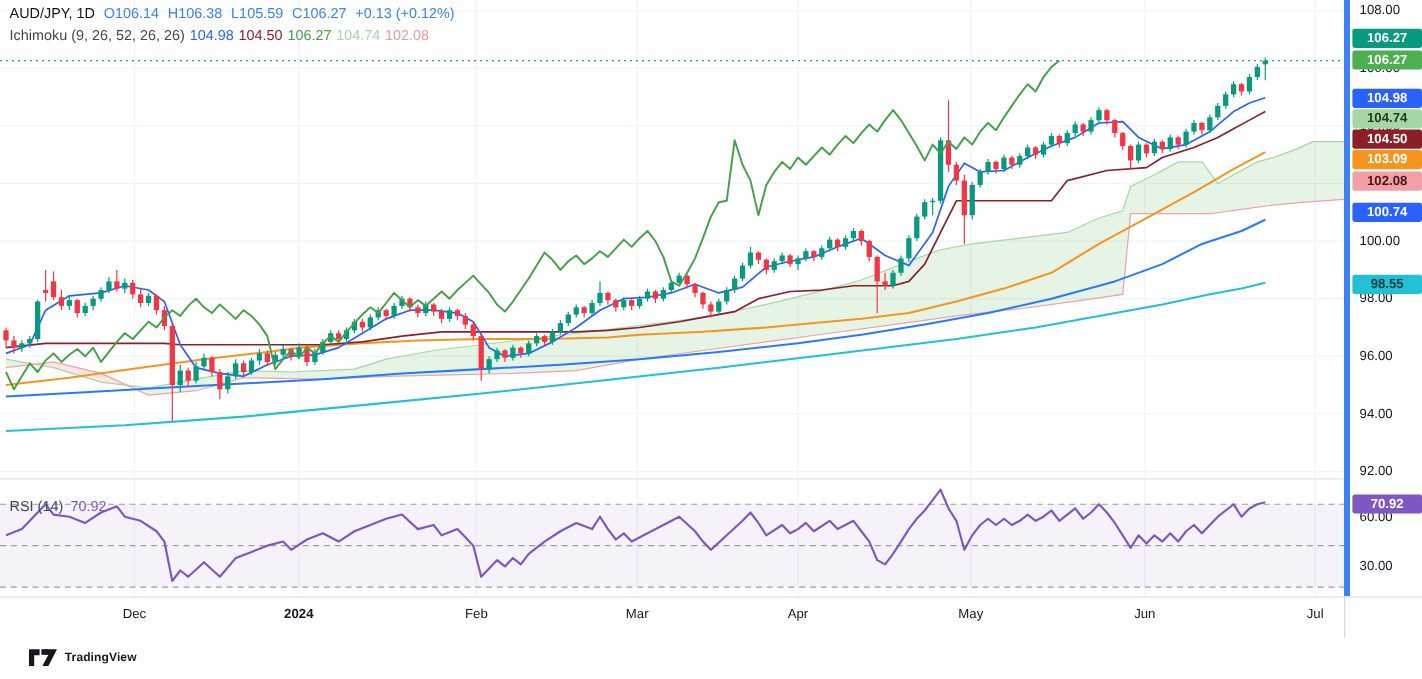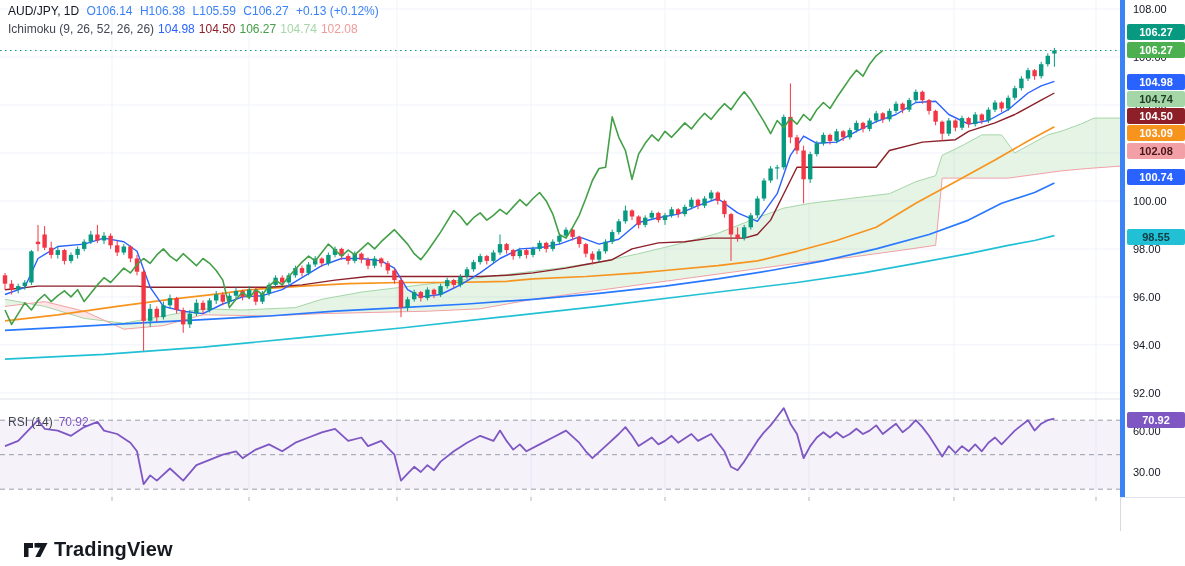--- a/index.html
+++ b/index.html
@@ -15,21 +15,21 @@
   .month.bold{font-weight:700;}
   #legend{position:absolute;left:8px;top:2px;font-size:12px;color:#131722;line-height:18px;}
   .lrow{white-space:nowrap;}
   .lrow .t{color:#131722;}
   .lrow .sub{color:#434651;}
   .lrow span{margin-right:4px;}
   .ohlc{color:#3b82f6;}
   #rsi-legend{position:absolute;left:8px;top:404px;font-size:12px;color:#434651;line-height:16px;white-space:nowrap;margin-top:10px;}
   #rsi-legend .val{margin-left:6px;}
   #logo{position:absolute;left:24px;top:538px;display:flex;align-items:center;gap:6px;cursor:pointer;}
-  #logo .txt{font-size:20px;font-weight:600;color:#14191F;letter-spacing:.1px;}
+  #logo .txt{font-size:10px;font-weight:600;color:#14191F;letter-spacing:.1px;}
   svg{display:block;}
 </style>
 </head>
 <body>
 
 <div id="root">
   <div id="plot">
       <svg width="1120" height="530" viewBox="0 0 1120 530" xmlns="http://www.w3.org/2000/svg">
         <line x1="0" y1="9.0" x2="1120" y2="9.0" stroke="#F0F3FA" stroke-width="1"></line>
         <line x1="0" y1="57.0" x2="1120" y2="57.0" stroke="#F0F3FA" stroke-width="1"></line>
@@ -436,20 +436,30 @@
       <div class="badge" style="top: 50px; background: rgb(76, 175, 80); color: rgb(255, 255, 255);">106.27</div>
       <div class="badge" style="top: 82px; background: rgb(41, 98, 255); color: rgb(255, 255, 255);">104.98</div>
       <div class="badge" style="top: 99px; background: rgb(165, 214, 167); color: rgb(31, 59, 34);">104.74</div>
       <div class="badge" style="top: 116px; background: rgb(140, 31, 40); color: rgb(255, 255, 255);">104.50</div>
       <div class="badge" style="top: 133px; background: rgb(247, 148, 30); color: rgb(255, 255, 255);">103.09</div>
       <div class="badge" style="top: 151px; background: rgb(242, 160, 165); color: rgb(71, 22, 27);">102.08</div>
       <div class="badge" style="top: 177px; background: rgb(41, 98, 255); color: rgb(255, 255, 255);">100.74</div>
       <div class="badge" style="top: 237px; background: rgb(34, 192, 212); color: rgb(14, 60, 66);">98.55</div>
       <div class="badge" style="top: 420px; background: rgb(126, 87, 194); color: rgb(255, 255, 255);">70.92</div>
     </div>
+  <div id="time-axis">
+      <div class="month" style="left: 112px;">Dec</div>
+      <div class="month bold" style="left: 249px;">2024</div>
+      <div class="month" style="left: 397px;">Feb</div>
+      <div class="month" style="left: 531px;">Mar</div>
+      <div class="month" style="left: 665px;">Apr</div>
+      <div class="month" style="left: 809px;">May</div>
+      <div class="month" style="left: 954px;">Jun</div>
+      <div class="month" style="left: 1096px;">Jul</div>
+    </div>
   <div id="axis-corner"></div>
 
   <div id="logo">
     <svg width="24" height="20" viewBox="0 0 24 20">
       <path d="M0 3 h9 v5 h-4.5 v9 h-4.5 Z" fill="#14191F"></path>
       <path d="M10.5 3 h13 l-7.2 14 h-5 l5 -9.4 h-5.8 Z" fill="#14191F"></path>
       <circle cx="14.5" cy="5.2" r="2.4" fill="#14191F"></circle>
     </svg>
     <span class="txt">TradingView</span>
   </div>

